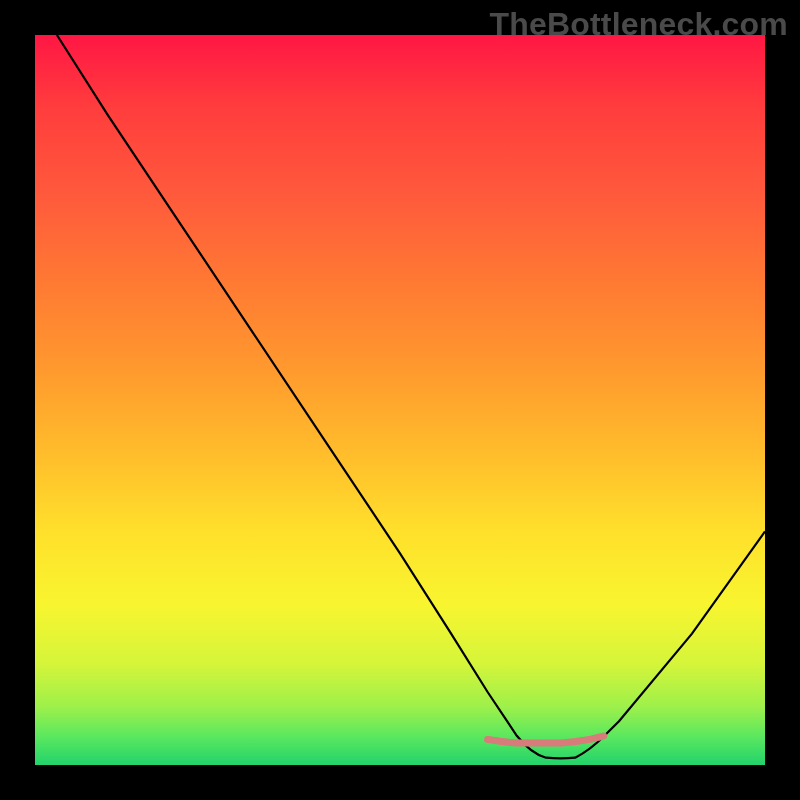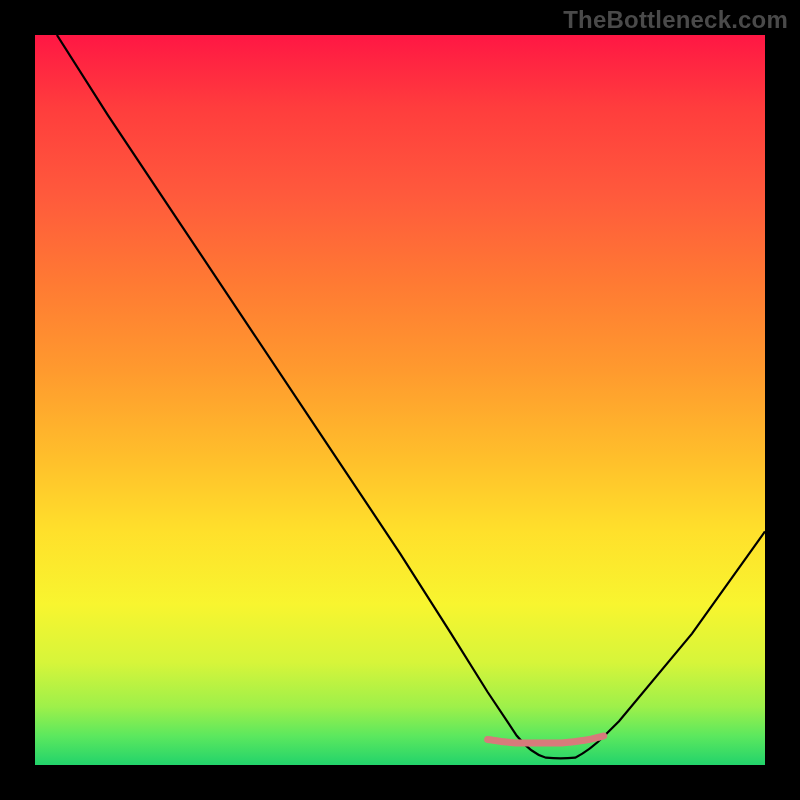--- a/index.html
+++ b/index.html
@@ -45,21 +45,21 @@
     left: 0;
     top: 0;
     width: 730px;
     height: 730px;
   }
   .attribution {
     position: absolute;
     top: 6px;
     right: 12px;
     color: #4a4a4a;
-    font-size: 24px;
+    font-size: 32px;
     font-weight: 600;
     letter-spacing: 0.2px;
     user-select: none;
   }
 </style>
 </head>
 <body>
 
 <div class="stage">
 

